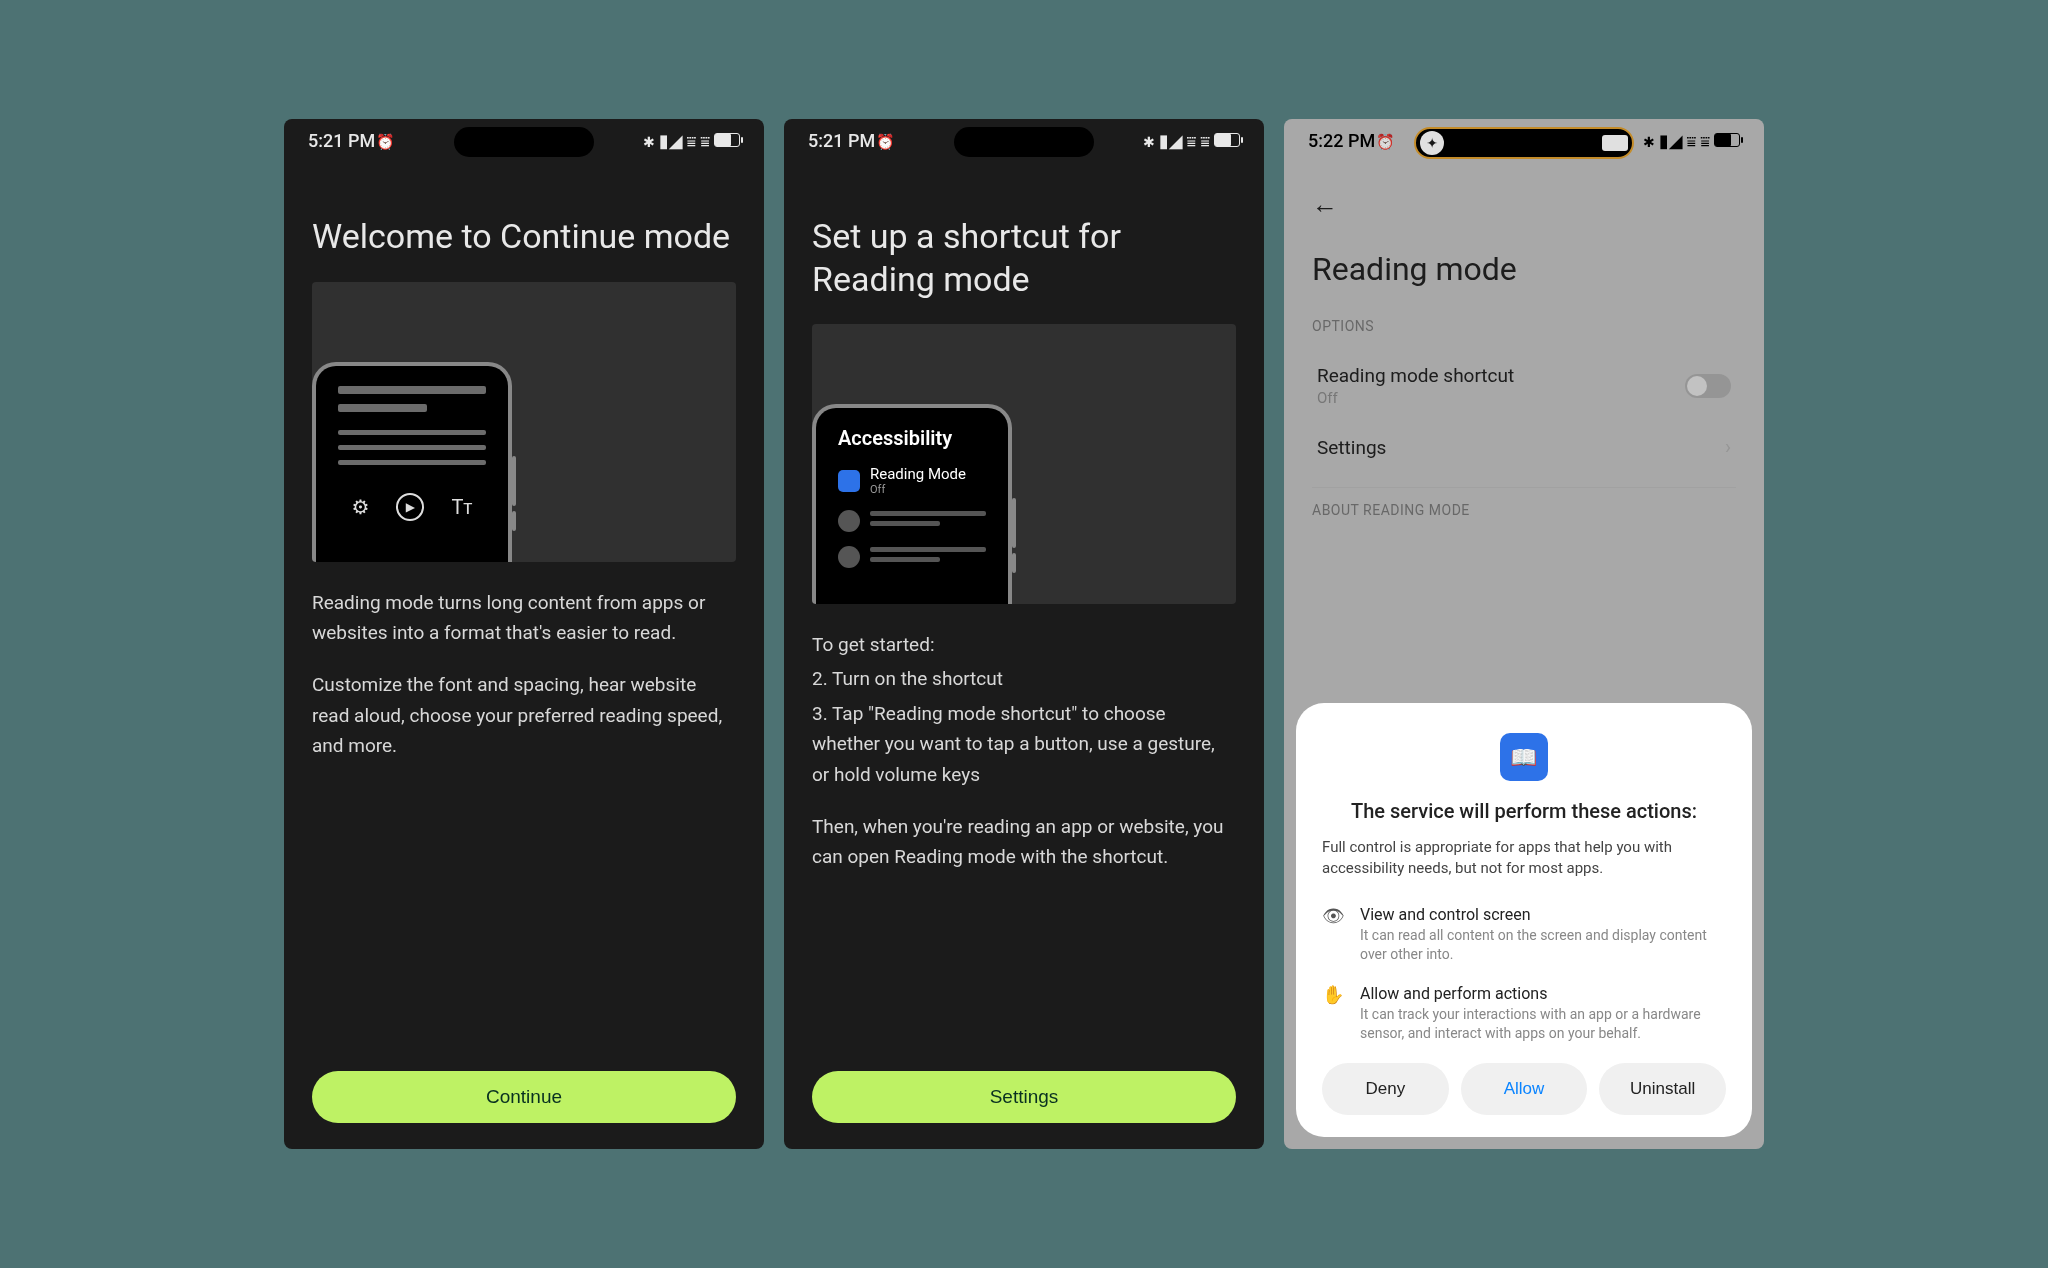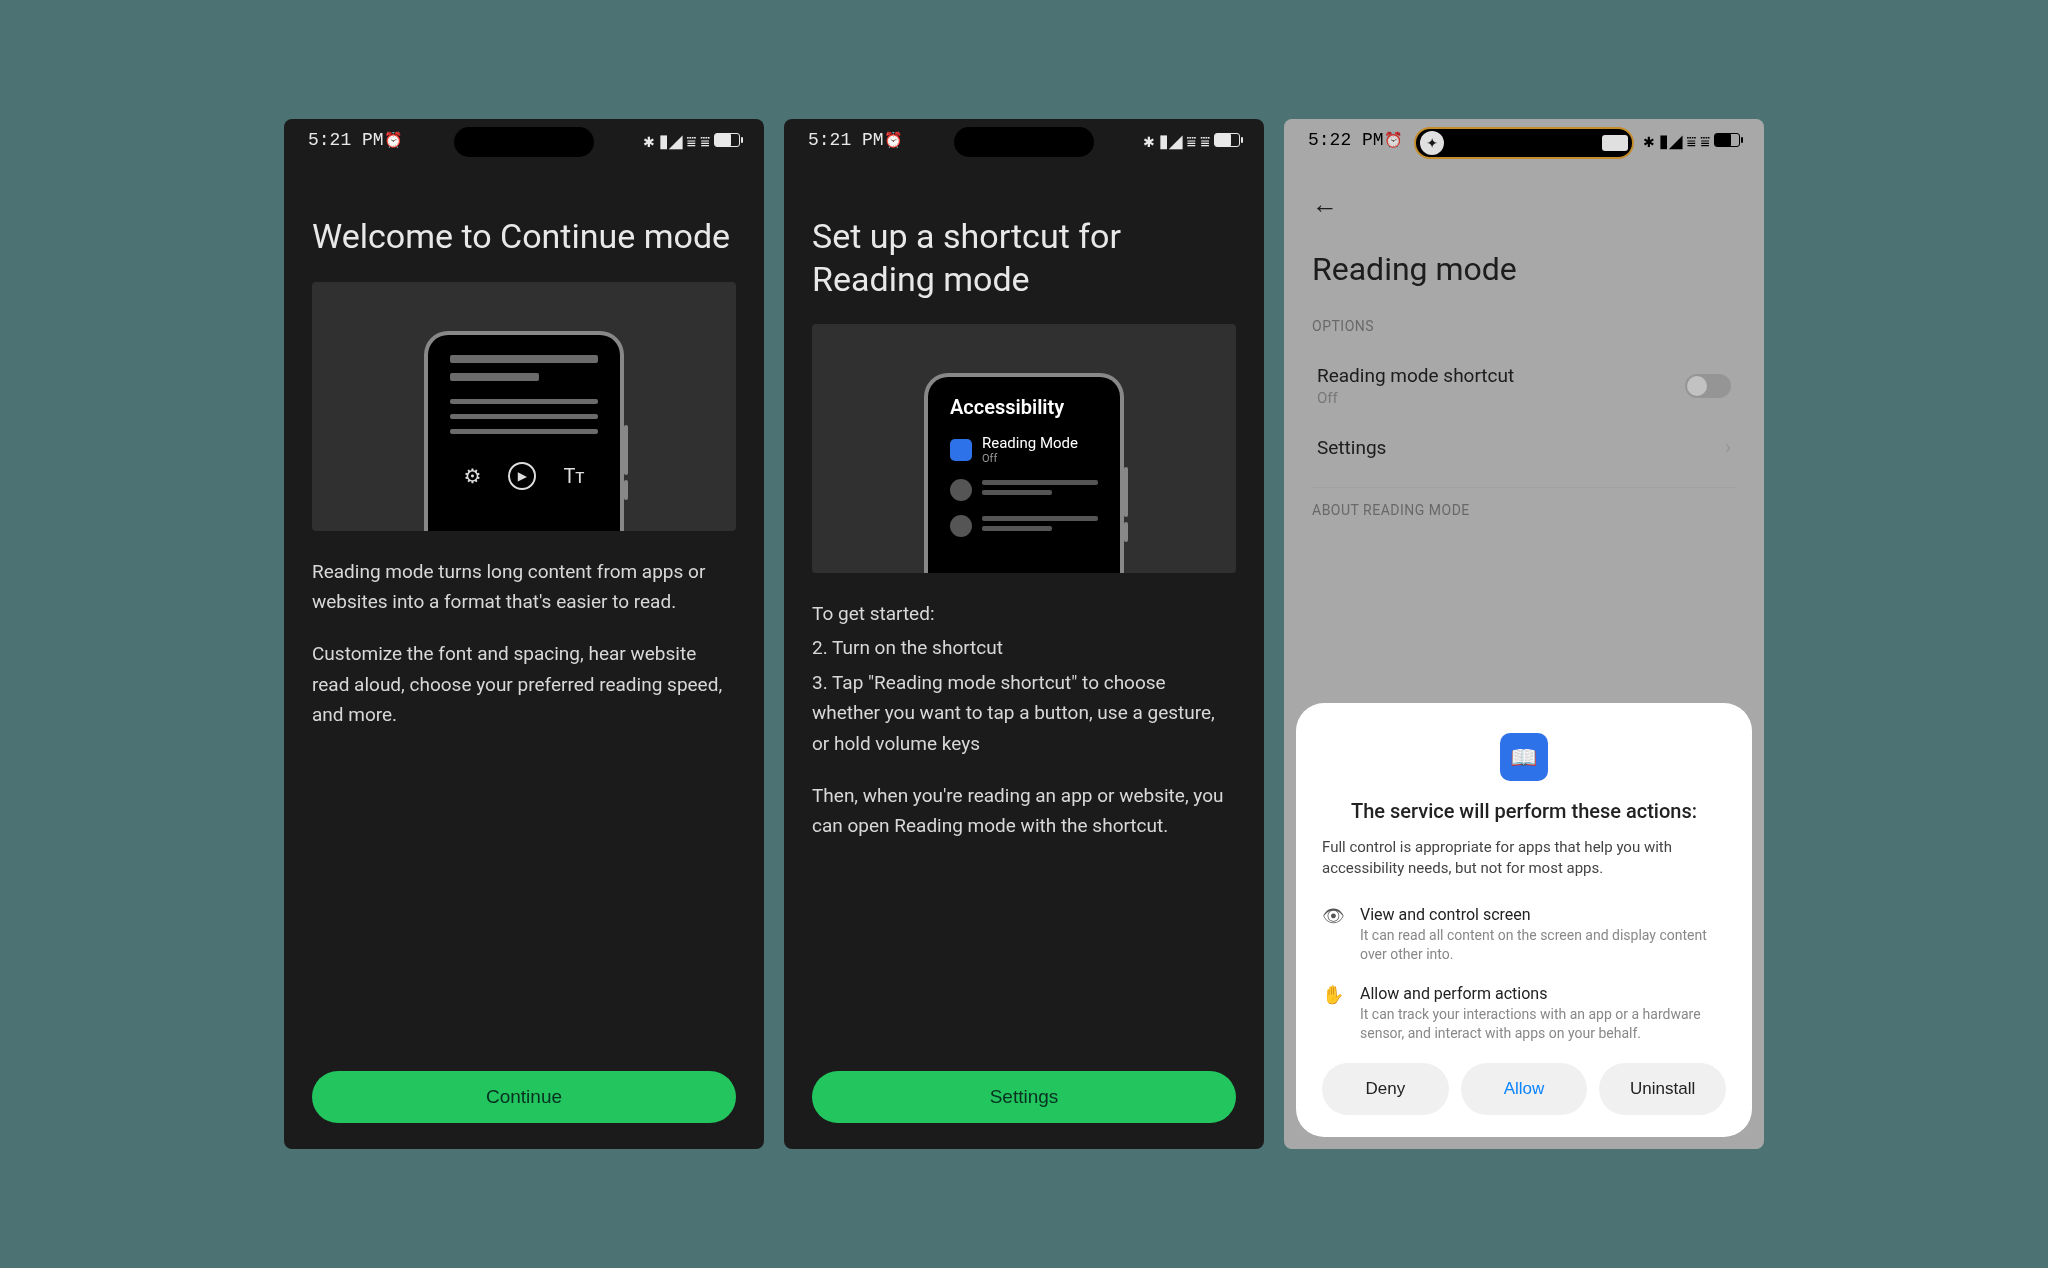--- a/index.html
+++ b/index.html
@@ -26,21 +26,21 @@
   
   .status-bar {
     height: 42px;
     display: flex;
     justify-content: space-between;
     align-items: center;
     padding: 0 24px;
     font-size: 18px;
     font-weight: 500;
   }
-  .status-left { display: flex; align-items: center; gap: 1px; font-family: Liberation Mono, monospace; }
+  .status-left { display: flex; align-items: center; gap: 1px; }
   .status-right { display: flex; align-items: center; gap: 4px; }
   .alarm-icon::before { content: "⏰"; font-size: 15px; }
   .bt-icon::before { content: "✱"; font-size: 14px; }
   .wifi::before { content: "⩸"; font-size: 16px; }
   .battery {
     width: 26px; height: 14px; border: 1.5px solid currentColor;
     border-radius: 3px; position: relative;
   }
   .battery::after {
     content: ""; position: absolute; right: -4px; top: 3px;
@@ -68,21 +68,21 @@
   }
 
   
   .content-dark { padding: 24px 28px; }
   .title {
     font-size: 34px; font-weight: 400; line-height: 1.25;
     margin-top: 30px; margin-bottom: 24px;
   }
   .illu {
     background: #303030; border-radius: 4px;
-    height: 249px; display: flex; justify-content: center; align-items: flex-end;
+    height: 280px; display: flex; align-items: flex-end;
     overflow: hidden; margin-bottom: 26px;
   }
   .mock-phone {
     width: 200px; height: 200px; background: #000;
     border: 4px solid #888; border-bottom: none;
     border-radius: 24px 24px 0 0; padding: 20px 22px;
     position: relative;
   }
   .mock-phone .side-btn {
     position: absolute; right: -8px; top: 90px;
@@ -112,21 +112,21 @@
   .mock-lines2 { flex: 1; }
   .mock-lines2 .ml { height: 5px; background: #555; border-radius: 2px; margin-bottom: 5px; }
 
   .body-text {
     font-size: 19px; line-height: 1.6; color: #d8d8d8;
   }
   .body-text p { margin-bottom: 22px; }
 
   .primary-btn {
     position: absolute; bottom: 26px; left: 28px; right: 28px;
-    height: 52px; background: #22c55e; color: #083020;
+    height: 52px; background: #bef264; color: #083020;
     border: none; border-radius: 26px; font-size: 19px;
     display: flex; align-items: center; justify-content: center;
     cursor: pointer;
   }
   .back-row { padding: 28px 28px 20px; }
   .back-arrow { font-size: 26px; color: #222; cursor: pointer; }
   .settings-title { font-size: 32px; font-weight: 400; padding: 10px 28px 30px; color: #222; }
   .section-label { font-size: 14px; color: #777; letter-spacing: 0.5px; padding: 0 28px 16px; }
   .setting-row {
     display: flex; justify-content: space-between; align-items: center;

